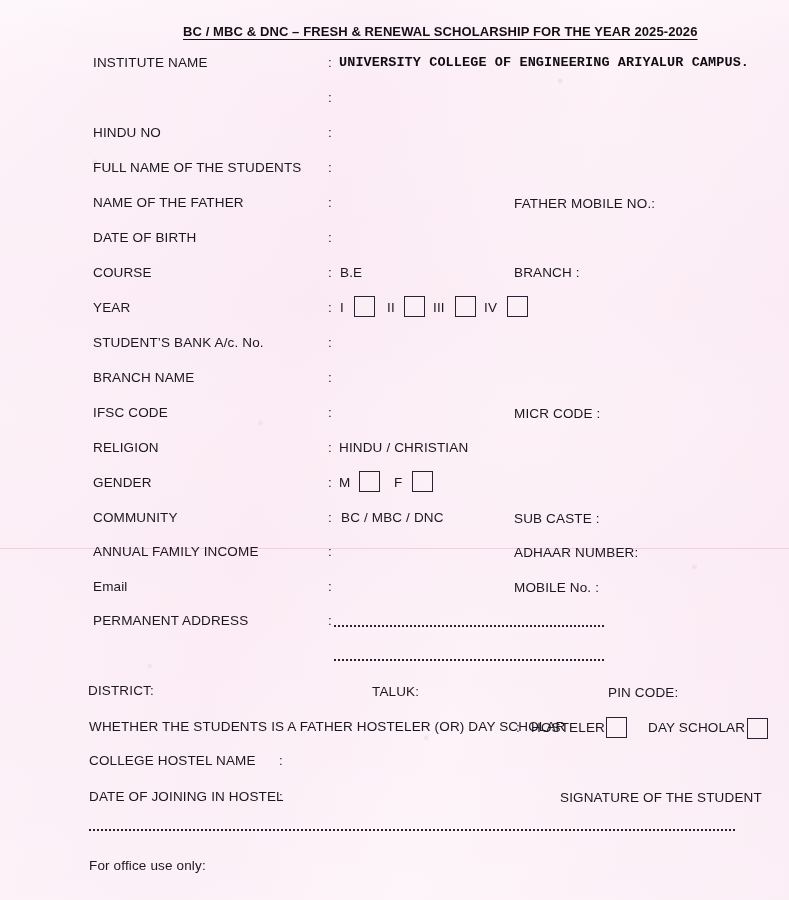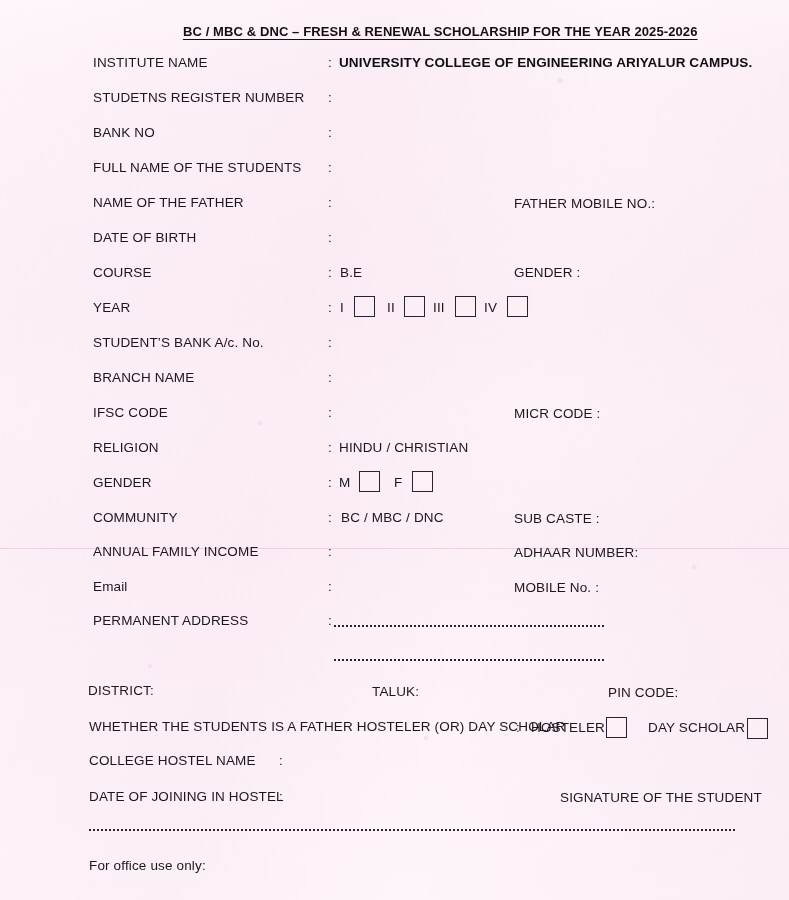--- a/index.html
+++ b/index.html
@@ -112,48 +112,47 @@
 <body>
 
 <div id="sheet">
 
   <div class="crease" style="top:548px;"></div>
 
   <div class="title" style="left:183px; top:24px;">BC / MBC &amp; DNC  – FRESH &amp; RENEWAL  SCHOLARSHIP FOR THE YEAR 2025-2026</div>
 
   <div class="t" style="left:93px; top:56px;">INSTITUTE NAME</div>
   <div class="colon" style="left:328px; top:56px;">:</div>
-  <div class="t strong" style="left:339px; top:56px;">UNIVERSITY COLLEGE OF ENGINEERING ARIYALUR CAMPUS.</div>
-
-  <div class="t" style="left:93px; top:91px;">STUDETNS REGISTER NUMBER</div>
+  <div class="t strong" style="left:339px; top:56px;font-family:Liberation Mono, monospace;">UNIVERSITY COLLEGE OF ENGINEERING ARIYALUR CAMPUS.</div>
+
   <div class="colon" style="left:328px; top:91px;">:</div>
   <div class="t" style="left:339px; top:91px; min-width:180px;"></div>
 
-  <div class="t" style="left:93px; top:126px;">BANK NO</div>
+  <div class="t" style="left:93px; top:126px;">HINDU NO</div>
   <div class="colon" style="left:328px; top:126px;">:</div>
   <div class="t" style="left:339px; top:126px; min-width:180px;"></div>
 
   <div class="t" style="left:93px; top:161px;">FULL NAME OF THE STUDENTS</div>
   <div class="colon" style="left:328px; top:161px;">:</div>
   <div class="t" style="left:339px; top:161px; min-width:180px;"></div>
 
   <div class="t" style="left:93px; top:196px;">NAME OF THE FATHER</div>
   <div class="colon" style="left:328px; top:196px;">:</div>
   <div class="t" style="left:339px; top:196px; min-width:150px;"></div>
   <div class="t" style="left:514px; top:197px;">FATHER MOBILE NO.:</div>
   <div class="t" style="left:650px; top:197px; min-width:110px;"></div>
 
   <div class="t" style="left:93px; top:231px;">DATE OF BIRTH</div>
   <div class="colon" style="left:328px; top:231px;">:</div>
   <div class="t" style="left:339px; top:231px; min-width:180px;"></div>
 
   <div class="t" style="left:93px; top:266px;">COURSE</div>
   <div class="colon" style="left:328px; top:266px;">:</div>
   <div class="t" style="left:340px; top:266px;">B.E</div>
-  <div class="t" style="left:514px; top:266px;">GENDER :</div>
+  <div class="t" style="left:514px; top:266px;">BRANCH :</div>
   <div class="t" style="left:578px; top:266px; min-width:120px;"></div>
 
   <div class="t" style="left:93px; top:301px;">YEAR</div>
   <div class="colon" style="left:328px; top:301px;">:</div>
 
   <div class="t" style="left:340px; top:301px;">I</div>
   <div class="box" style="left:354px; top:296px;"></div>
 
   <div class="t" style="left:387px; top:301px;">II</div>
   <div class="box" style="left:404px; top:296px;"></div>

